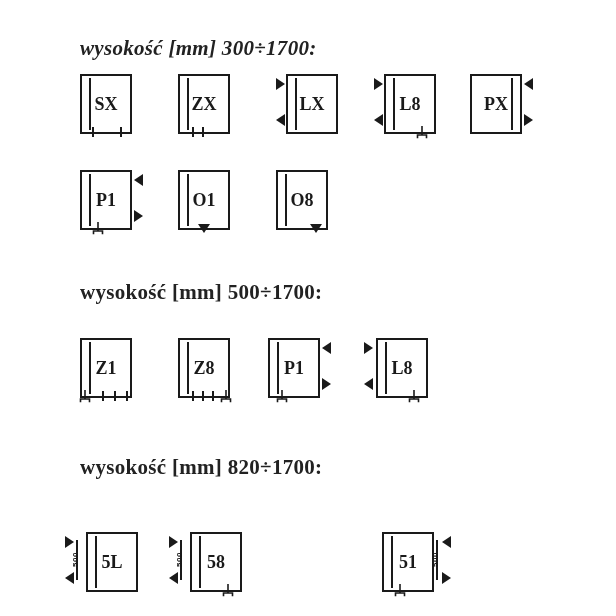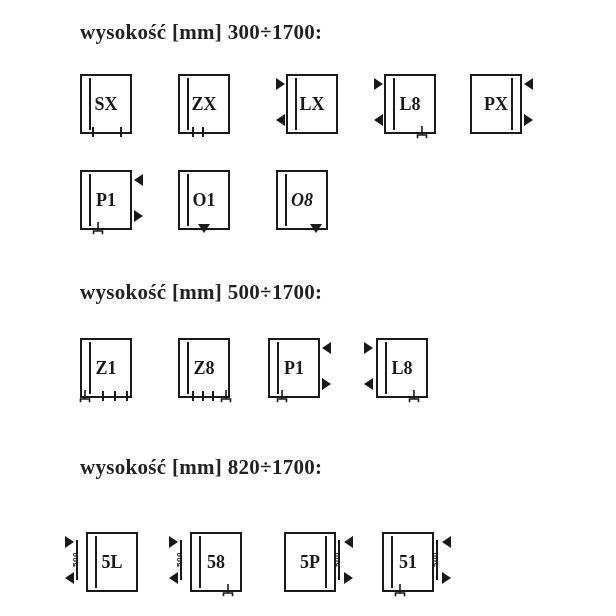--- a/index.html
+++ b/index.html
@@ -106,21 +106,21 @@
   }
   .side-rule {
     position: absolute;
     width: 2px;
     background: #1a1a1a;
   }
 </style>
 </head>
 <body>
 
-<div class="section" style="top:20px;">
+<div class="section" style="top:36px;font-style:italic;">
   <div class="section-title">wysokość [mm] 300÷1700:</div>
 </div>
 
 <div class="section" style="top:74px; height:70px;">
 
   <div class="cell" style="left:80px; width:80px; height:70px;">
     <div class="box" style="left:0; top:0;">
       <span class="inner-left"></span>
       <span class="code">SX</span>
     </div>
@@ -189,21 +189,21 @@
   </div>
 
   <div class="cell" style="left:178px; width:80px; height:70px;">
     <div class="box" style="left:0; top:0;">
       <span class="inner-left"></span>
       <span class="code">O1</span>
     </div>
     <span class="arrow down" style="left:20px; top:54px;"></span>
   </div>
 
-  <div class="cell" style="left:276px; width:80px; height:70px;font-style:italic;">
+  <div class="cell" style="left:276px; width:80px; height:70px;">
     <div class="box" style="left:0; top:0;">
       <span class="inner-left"></span>
       <span class="code">O8</span>
     </div>
     <span class="arrow down" style="left:34px; top:54px;"></span>
   </div>
 </div>
 
 <div class="section" style="top:280px;">
   <div class="section-title">wysokość [mm] 500÷1700:</div>
@@ -301,30 +301,20 @@
     <span class="side-rule" style="left:14px; top:8px; height:40px;"></span>
     <span class="side-label" style="left:2px; top:23px; width:22px; text-align:center;">500</span>
     <span class="valve" style="left:56px; top:52px;">
       <svg width="12" height="13" viewBox="0 0 12 13">
         <line x1="6" y1="0" x2="6" y2="9" stroke="#1a1a1a" stroke-width="1.6"></line>
         <path d="M1.5 12.2 L1.5 9 L10.5 9 L10.5 12.2" fill="none" stroke="#1a1a1a" stroke-width="1.6"></path>
       </svg>
     </span>
   </div>
 
-  <div class="cell" style="left:284px; width:90px; height:70px;">
-    <div class="box" style="left:0; top:0;">
-      <span class="inner-right"></span>
-      <span class="code">5P</span>
-    </div>
-    <span class="arrow left" style="left:60px; top:4px;"></span>
-    <span class="arrow right" style="left:60px; top:40px;"></span>
-    <span class="side-rule" style="left:54px; top:8px; height:40px;"></span>
-    <span class="side-label" style="left:42px; top:23px; width:22px; text-align:center;">500</span>
-  </div>
 
   <div class="cell" style="left:382px; width:90px; height:70px;">
     <div class="box" style="left:0; top:0;">
       <span class="inner-left"></span>
       <span class="code">51</span>
     </div>
     <span class="arrow left" style="left:60px; top:4px;"></span>
     <span class="arrow right" style="left:60px; top:40px;"></span>
     <span class="side-rule" style="left:54px; top:8px; height:40px;"></span>
     <span class="side-label" style="left:42px; top:23px; width:22px; text-align:center;">500</span>

